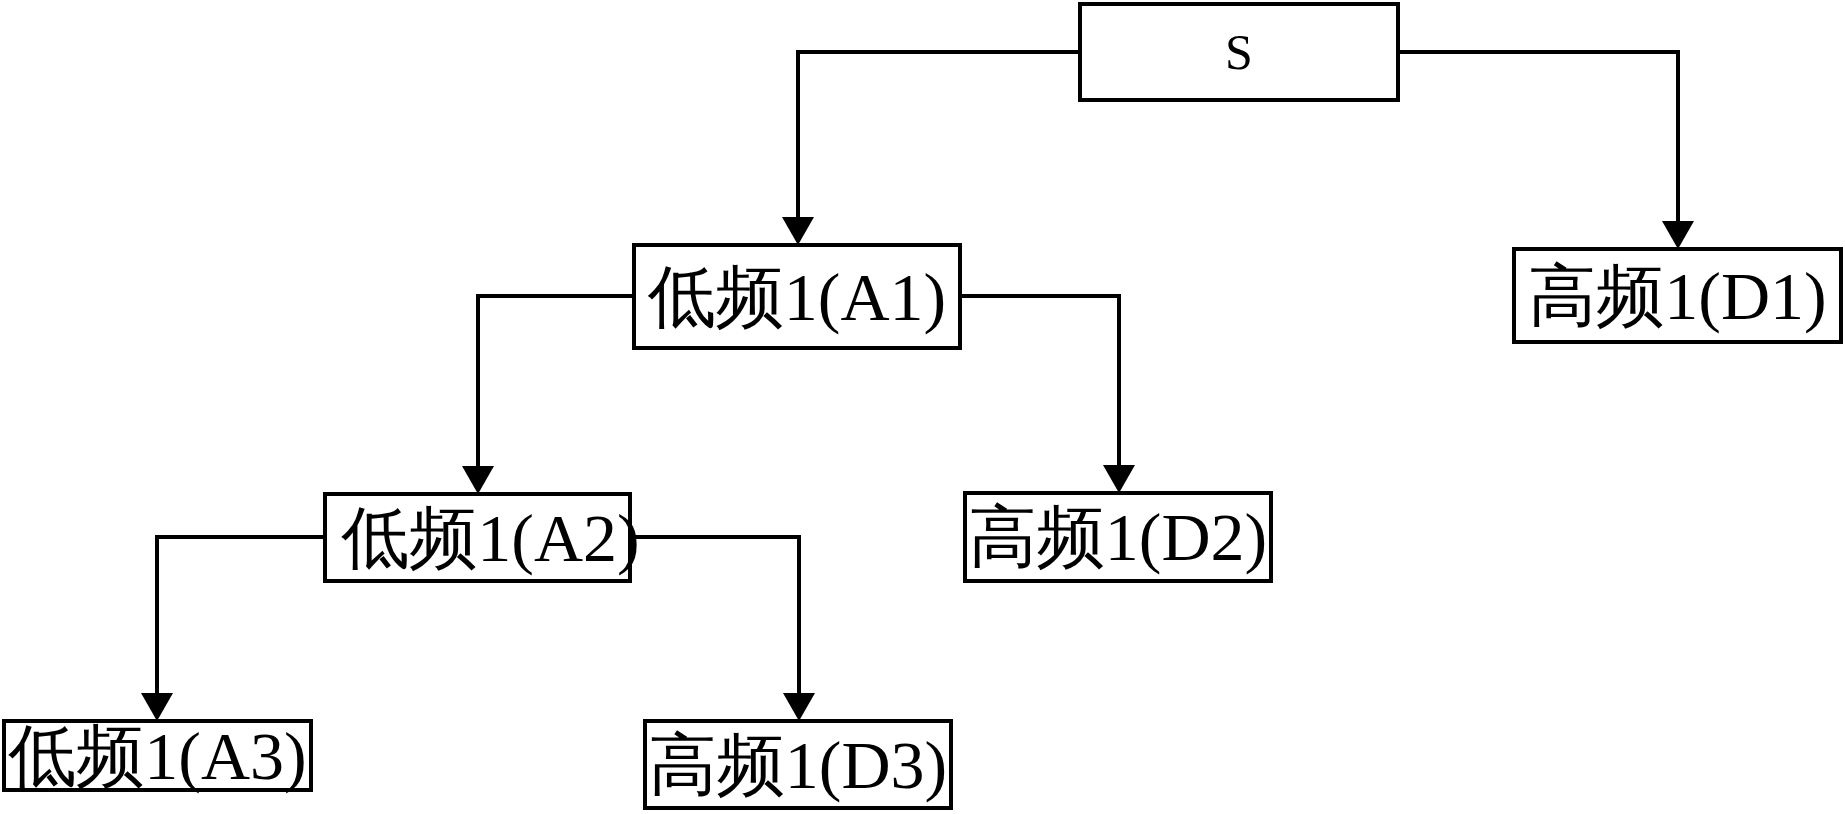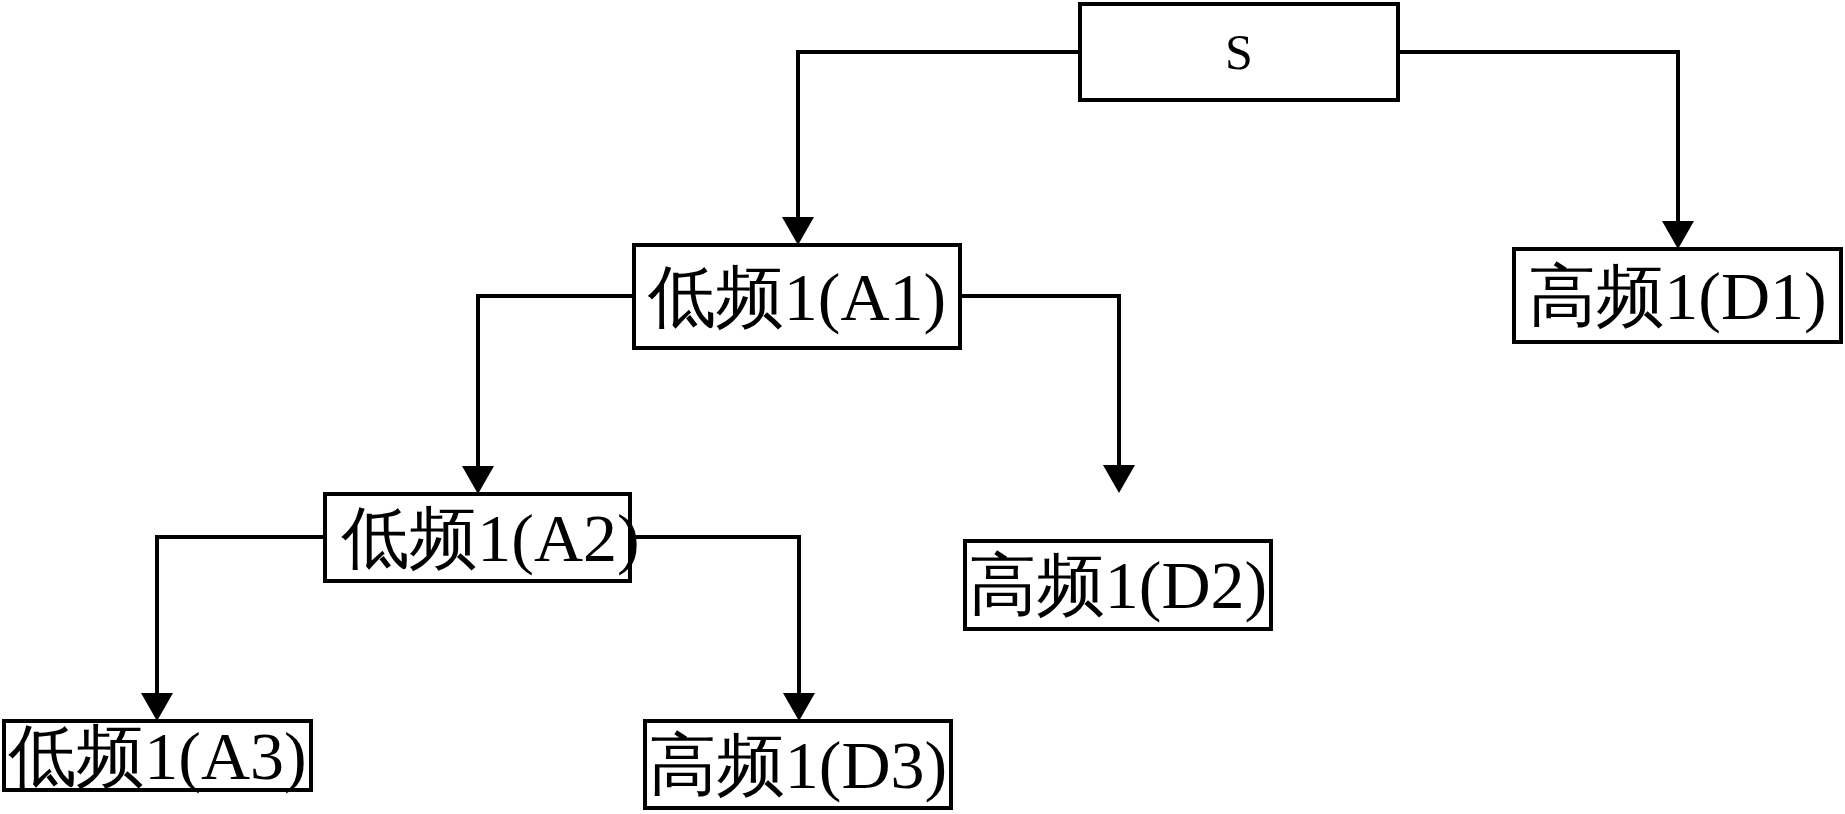--- a/index.html
+++ b/index.html
@@ -43,21 +43,21 @@
     justify-content: center;
     font-size: 68px;
     line-height: 1;
     z-index: 2;
     white-space: nowrap;
   }
   .node-s  { left: 1078px; top:   2px; width: 322px; height: 100px; font-size: 50px; }
   .node-a1 { left:  632px; top: 243px; width: 330px; height: 107px; }
   .node-d1 { left: 1512px; top: 247px; width: 331px; height:  97px; text-align: center; }
   .node-a2 { left:  323px; top: 492px; width: 309px; height:  91px; padding-left: 26px; }
-  .node-d2 { left:  963px; top: 491px; width: 310px; height:  92px; margin-top: 48px; }
+  .node-d2 { left:  963px; top: 491px; width: 310px; height:  92px; }
   .node-a3 { left:    2px; top: 719px; width: 311px; height:  73px; }
   .node-d3 { left:  643px; top: 719px; width: 310px; height:  91px; }
 </style>
 </head>
 <body>
 
 <div class="canvas">
 
   <svg class="edges-svg" viewBox="0 0 1845 814" xmlns="http://www.w3.org/2000/svg">
 

